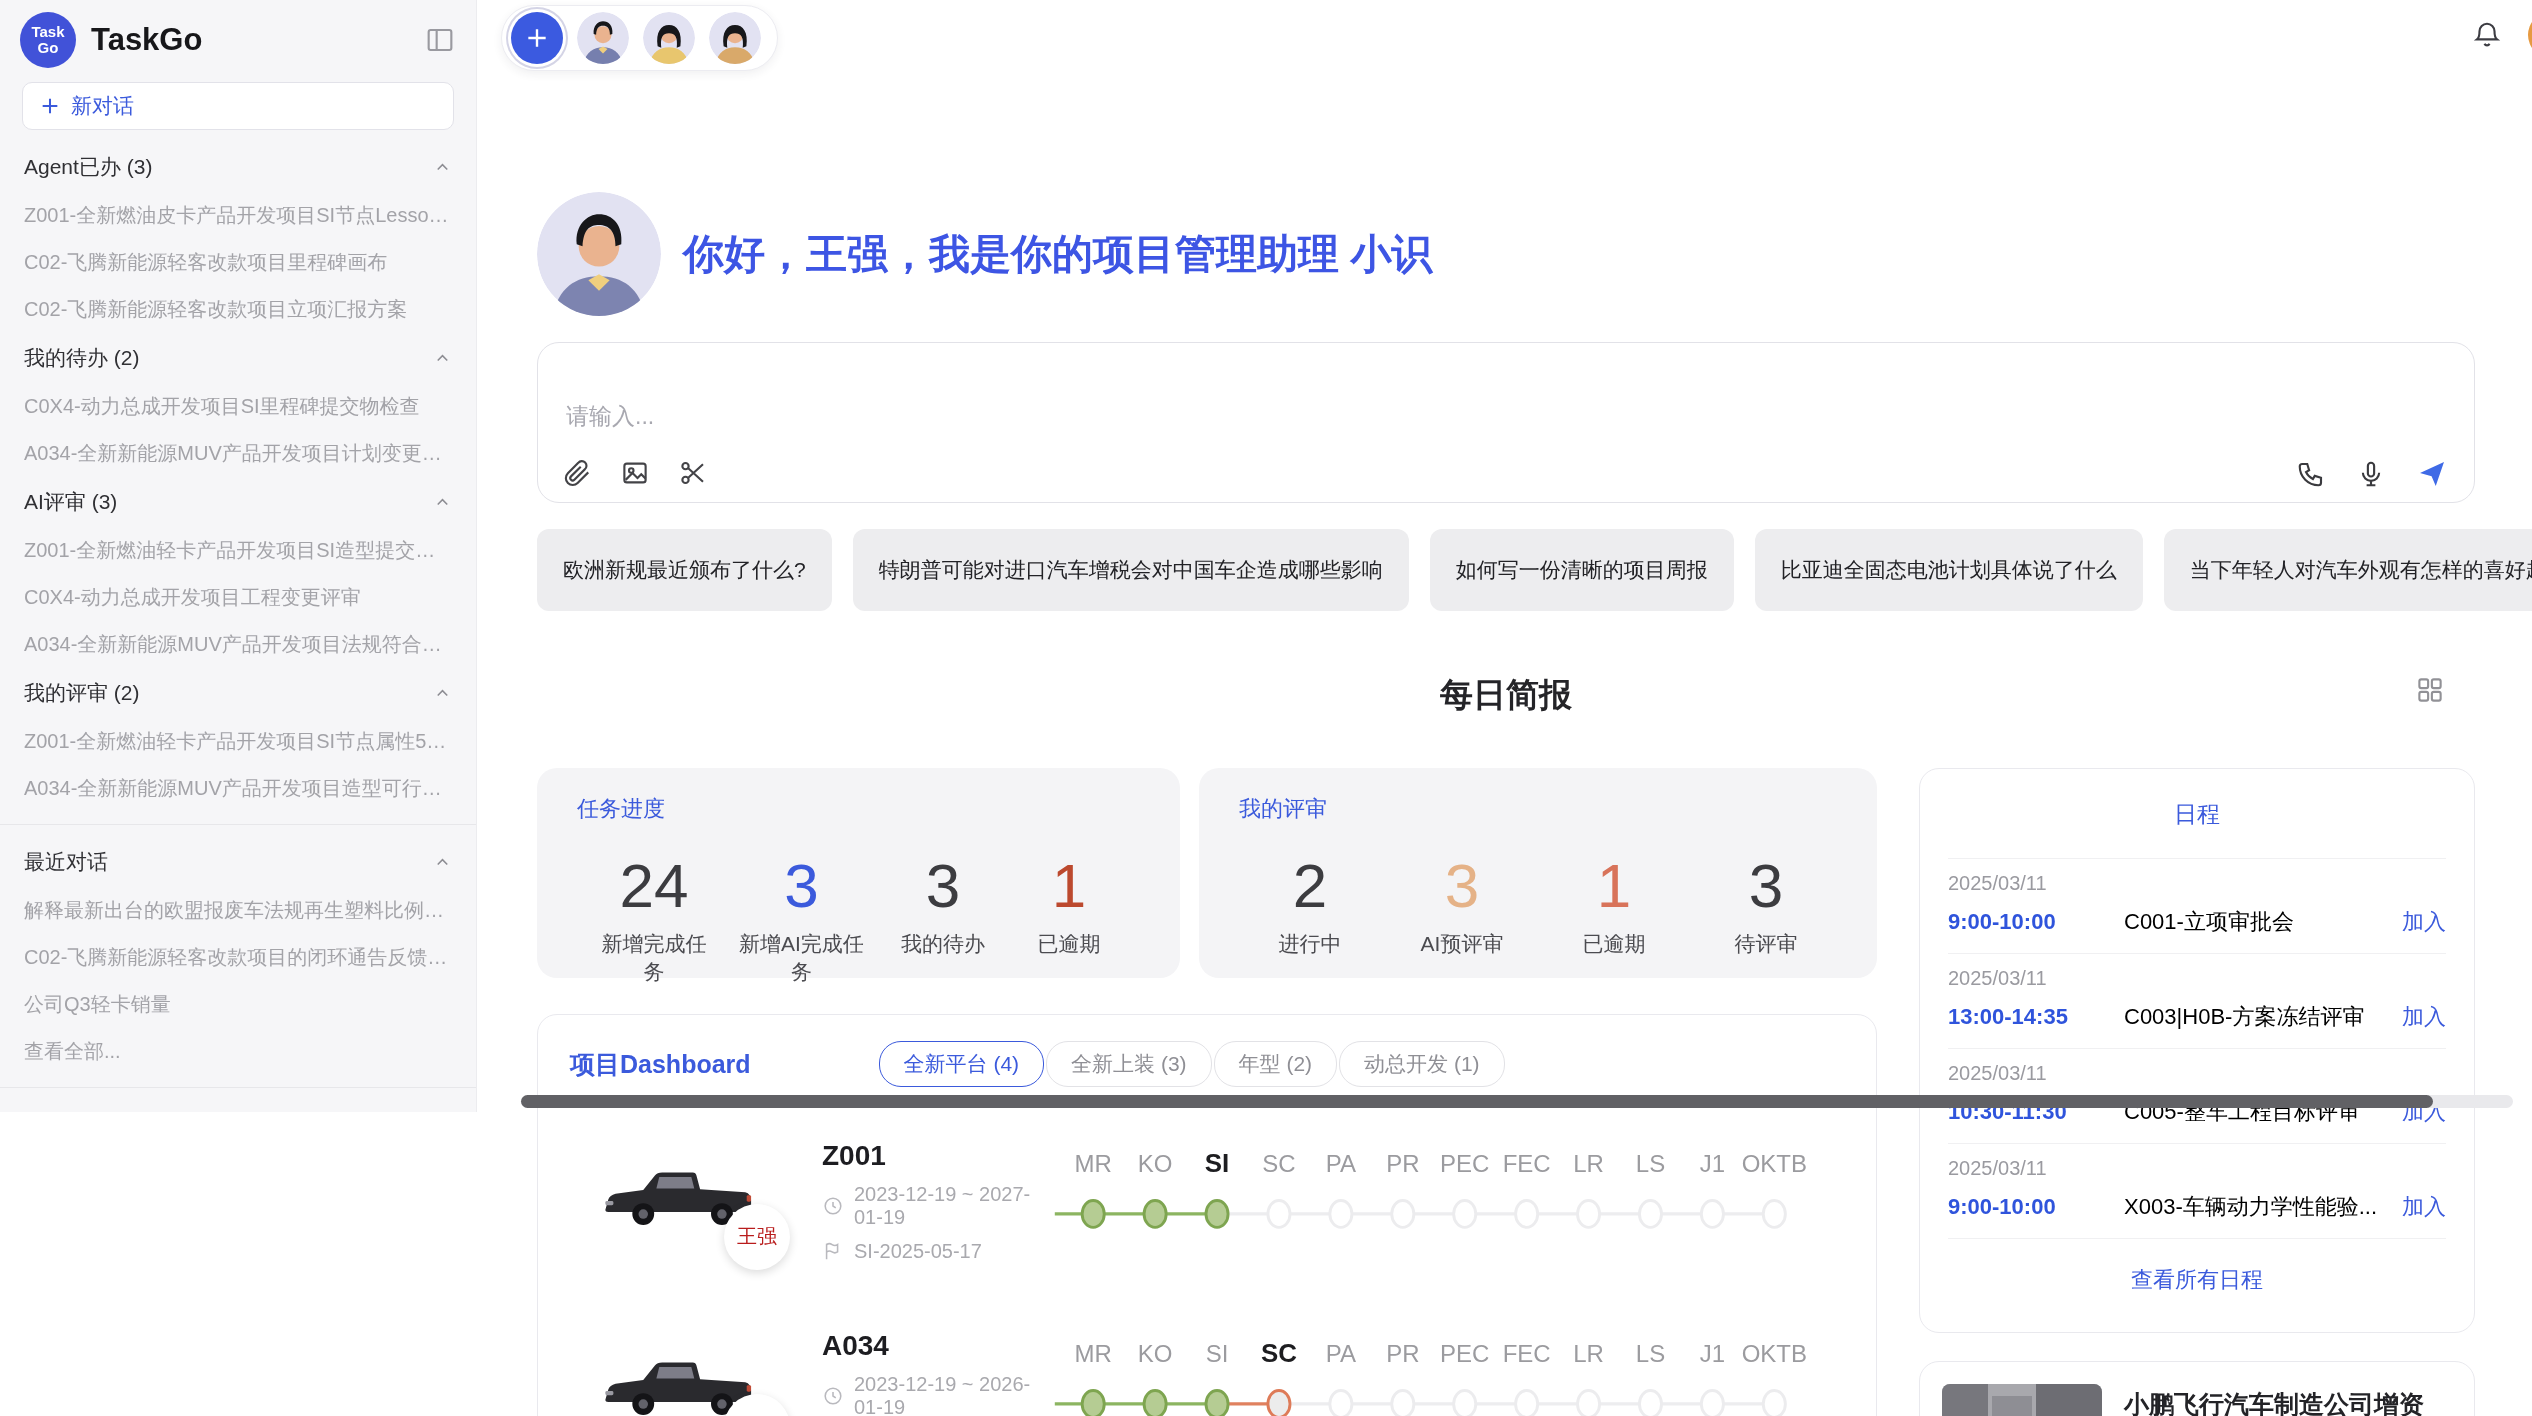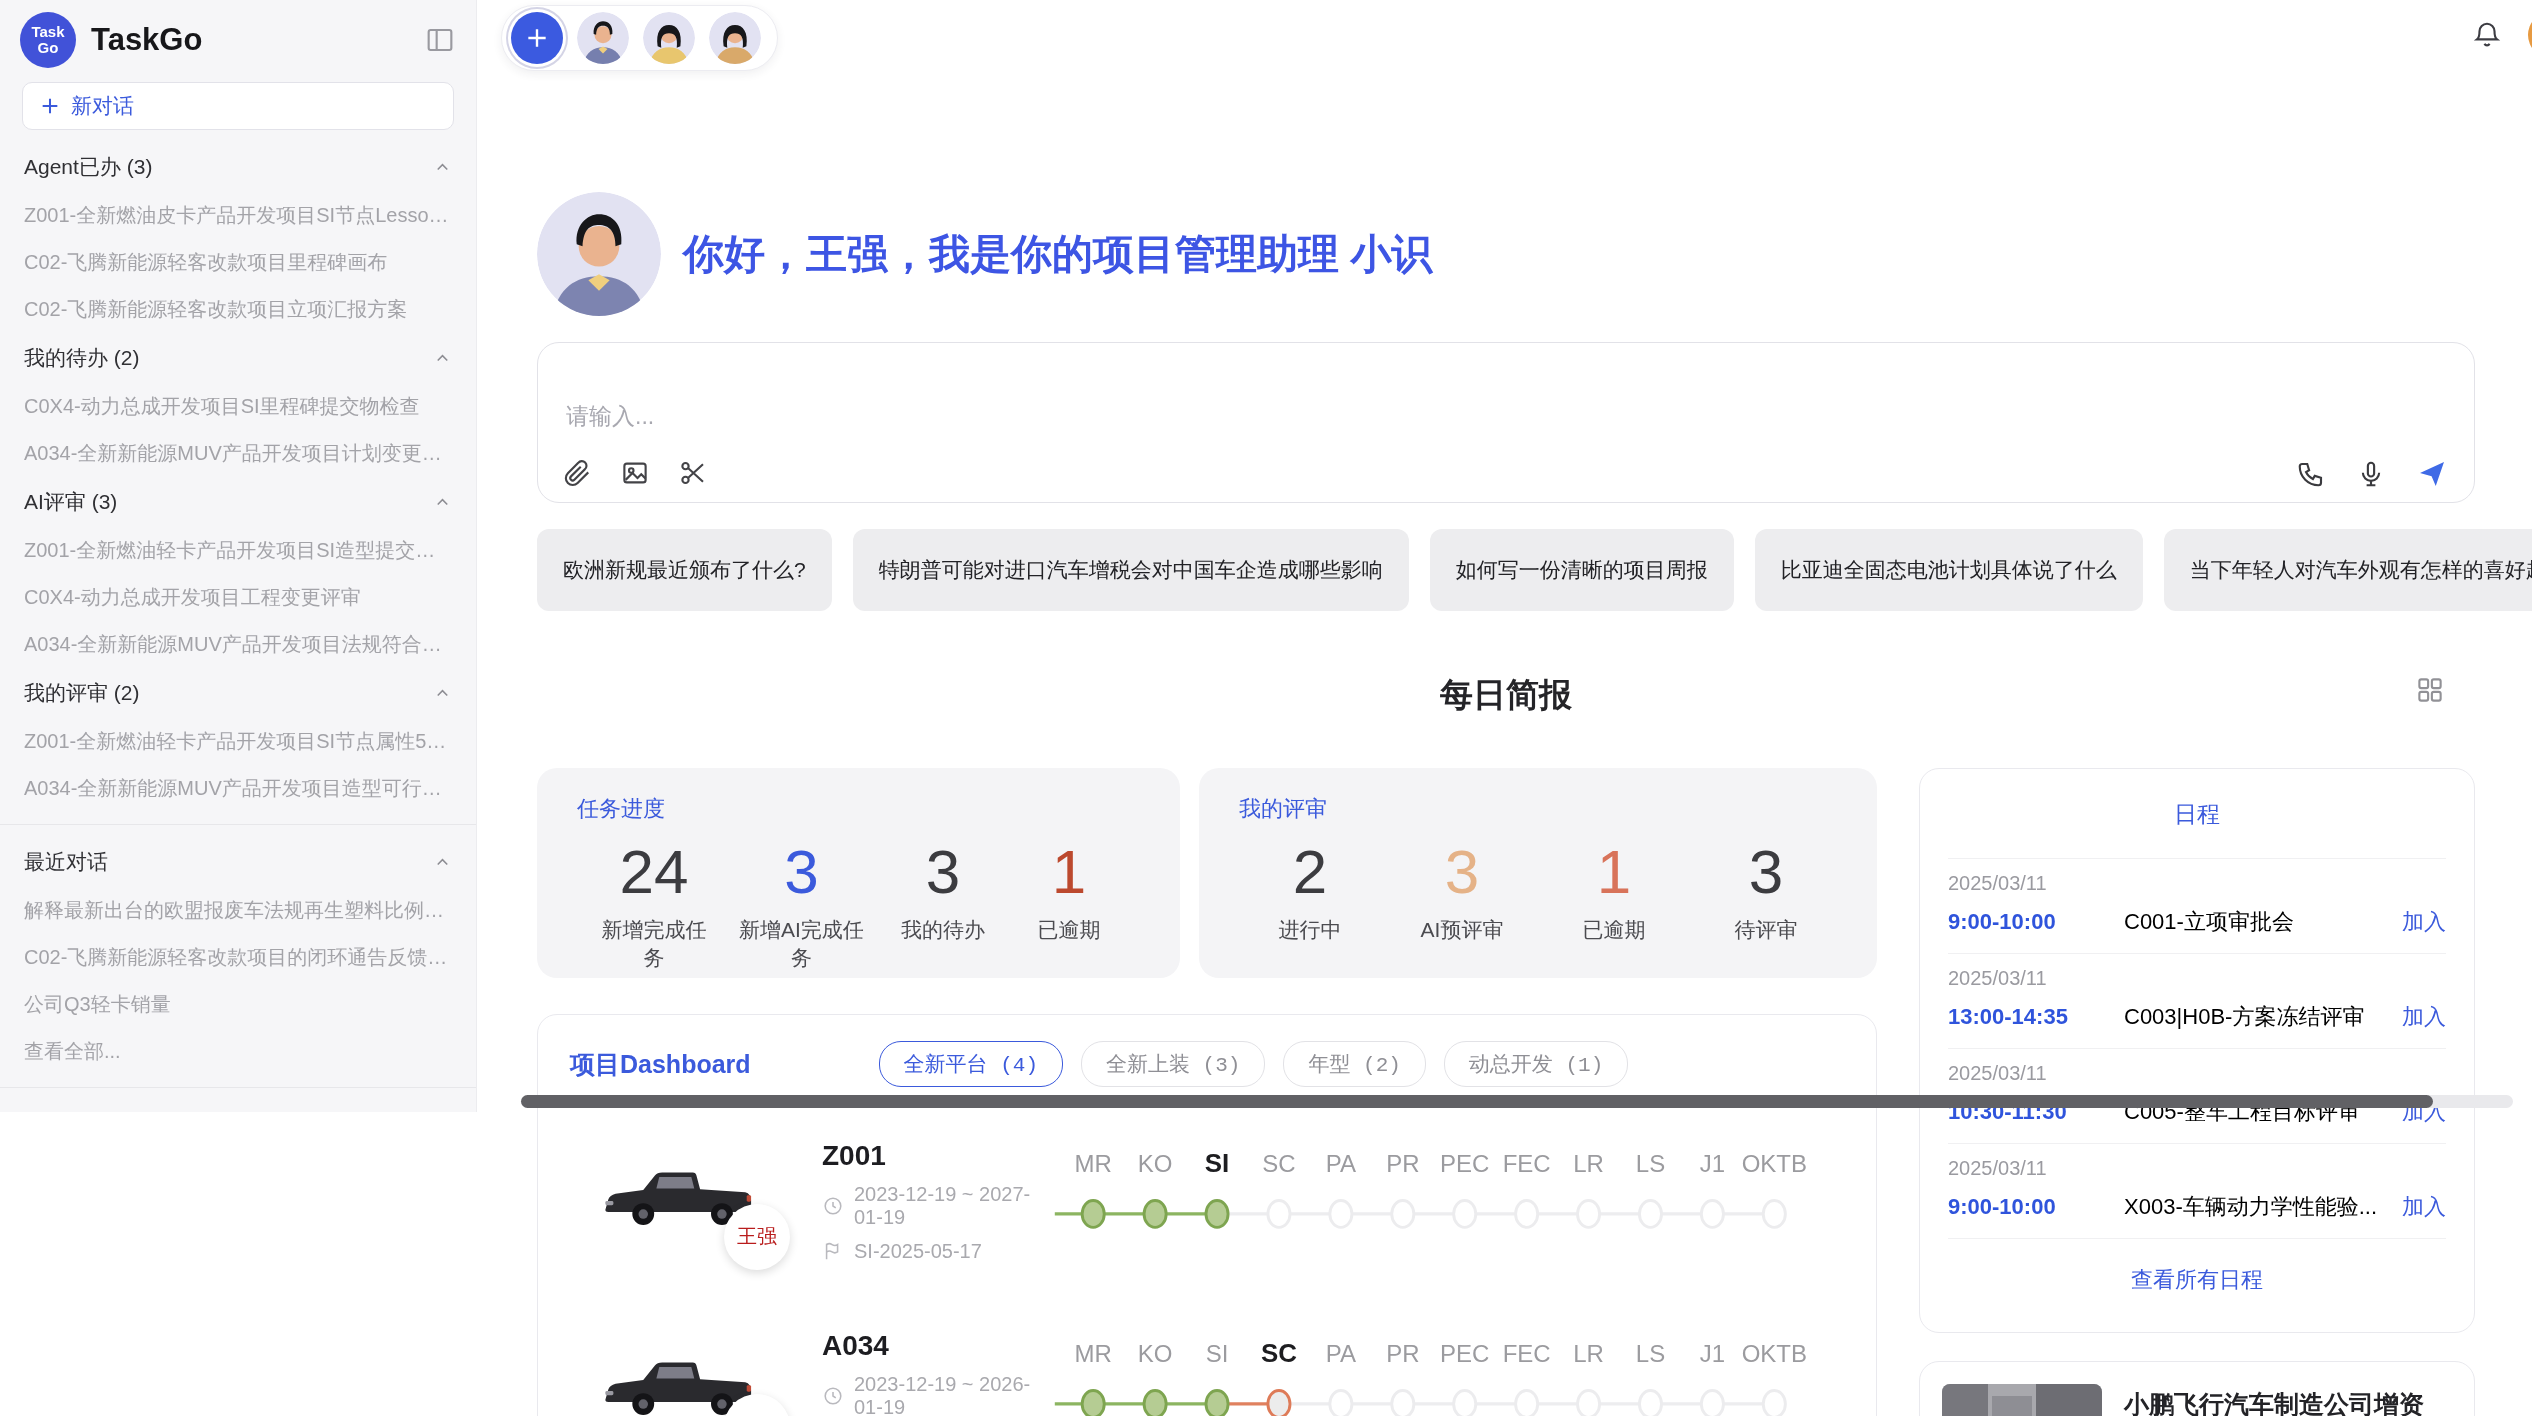--- a/index.html
+++ b/index.html
@@ -65,30 +65,30 @@
   .brief-title{font-size:33px;font-weight:700;color:#242428;}
   .brief-grid{position:absolute;right:30px;top:2px;color:#919196;cursor:pointer;}
 
   .content-row{display:flex;gap:42px;margin-top:50px;width:1938px;}
   .left-col{width:1340px;}
   .stats-row{display:flex;gap:19px;}
   .stat-card{background:#f4f4f6;border-radius:20px;height:210px;box-sizing:border-box;padding:26px 40px;}
   .stat-card.c1{width:643px;}
   .stat-card.c2{width:678px;}
   .stat-title{font-size:22px;color:#3b5adc;}
-  .stat-items{display:flex;justify-content:space-between;margin-top:14px;padding:0 16px;gap:16px;}
+  .stat-items{display:flex;justify-content:space-between;margin-top:28px;padding:0 16px;gap:16px;}
   .stat-cell{text-align:center;min-width:110px;}
   .stat-num{font-size:62px;font-weight:500;line-height:1.1;}
   .stat-label{font-size:21px;color:#4b4b50;margin-top:10px;}
 
   .dash-card{margin-top:36px;border:1.5px solid #e9e9ee;border-radius:20px;box-sizing:border-box;
              width:1340px;height:640px;padding:26px 0 0 32px;overflow:hidden;}
   .dash-head{display:flex;align-items:center;}
   .dash-title{font-size:25px;font-weight:700;color:#3b5adc;}
-  .dash-tabs{display:flex;gap:18px;margin-left:128px;font-family:Liberation Mono, monospace;}
+  .dash-tabs{display:flex;gap:2px;margin-left:128px;}
   .tab{height:44px;border-radius:22px;padding:0 24px;font-size:21px;display:flex;align-items:center;
        border:1.5px solid #e2e2e6;color:#8f8f95;background:#fff;cursor:pointer;white-space:nowrap;}
   .tab.active{border-color:#3b5adc;color:#3b5adc;}
   .proj-row{display:flex;align-items:center;margin-top:38px;height:152px;}
   .proj-img{position:relative;width:153px;margin-left:31px;}
   .proj-img svg{width:153px;height:73px;}
   .owner-badge{position:absolute;right:-36px;bottom:-30px;width:66px;height:66px;border-radius:50%;background:#fff;
                box-shadow:0 3px 10px rgba(0,0,0,.14);display:flex;align-items:center;justify-content:center;
                font-size:20px;color:#b91c1c;}
   .proj-info{margin-left:68px;width:232px;}

